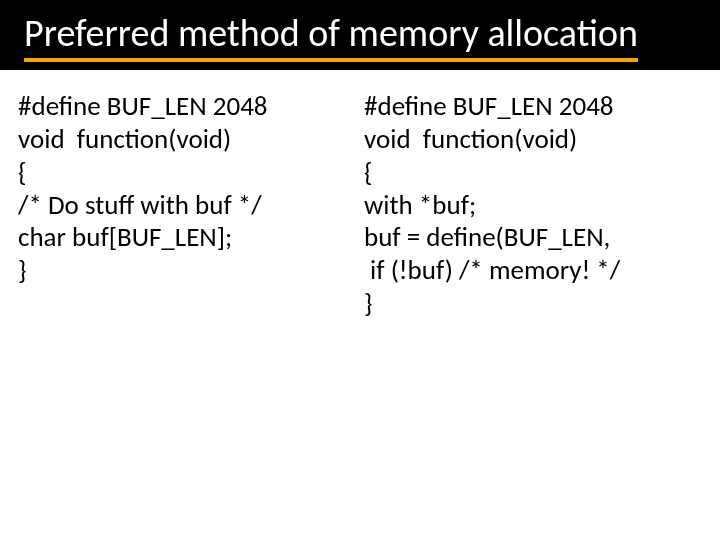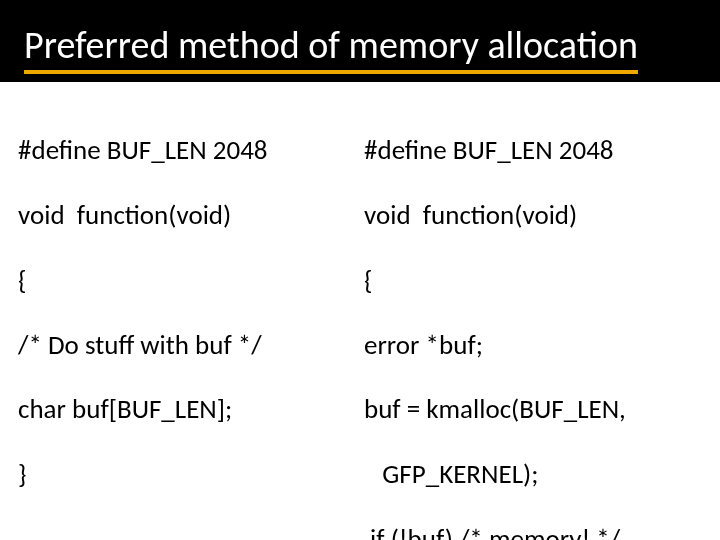--- a/index.html
+++ b/index.html
@@ -1,20 +1,20 @@
 <!DOCTYPE html>
 <html><head>
 <meta charset="utf-8">
 <style>
   * { margin: 0; padding: 0; box-sizing: border-box; }
   html, body { width: 720px; height: 540px; background: #fff; font-family: "Calibri", "Segoe UI", Arial, sans-serif; }
   .slide { width: 720px; height: 540px; position: relative; }
   .title-bar {
     background: #000;
-    padding: 24px 24px 8px 24px;
+    padding: 12px 24px 8px 24px;
   }
   .title {
     color: #fff;
     font-size: 38px;
     font-weight: 400;
     line-height: 1.15;
     display: inline-block;
     border-bottom: 4px solid #f0a800;
     padding-bottom: 2px;
   }
@@ -23,21 +23,21 @@
     padding: 20px 18px 0 18px;
     gap: 8px;
   }
   .col {
     flex: 1;
     font-size: 27px;
     color: #000;
     line-height: 1.22;
     font-weight: 400;
   }
-  .col .line { white-space: pre; margin-top: 32px; }
+  .col .line { white-space: pre; }
 </style>
 </head>
 <body>
 
 <div class="slide">
   <div class="title-bar">
     <div class="title">Preferred method of memory allocation</div>
   </div>
   <div class="body">
     <div class="col">
@@ -45,20 +45,19 @@
       <div class="line">void  function(void)</div>
       <div class="line">{</div>
       <div class="line">/* Do stuff with buf */</div>
       <div class="line">char buf[BUF_LEN];</div>
       <div class="line">}</div>
     </div>
     <div class="col">
       <div class="line">#define BUF_LEN 2048</div>
       <div class="line">void  function(void)</div>
       <div class="line">{</div>
-      <div class="line">error *buf;</div>
-      <div class="line">buf = kmalloc(BUF_LEN,</div>
-      <div class="line">   GFP_KERNEL);</div>
+      <div class="line">with *buf;</div>
+      <div class="line">buf = define(BUF_LEN,</div>
       <div class="line"> if (!buf) /* memory! */</div>
       <div class="line">}</div>
     </div>
   </div>
 </div>
 
 </body></html>

